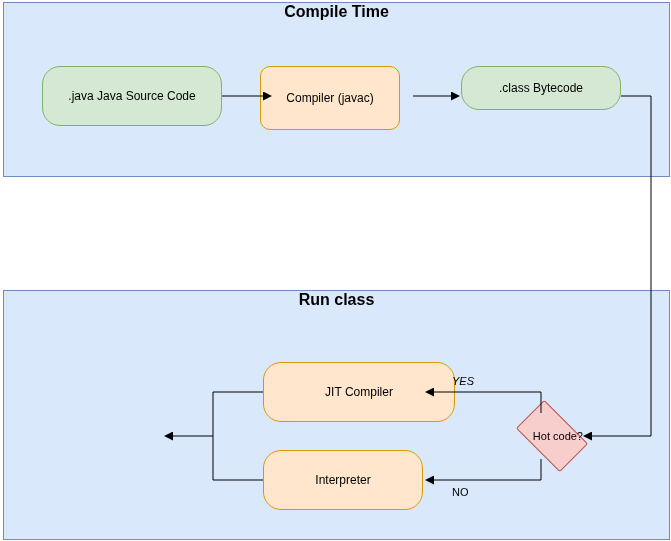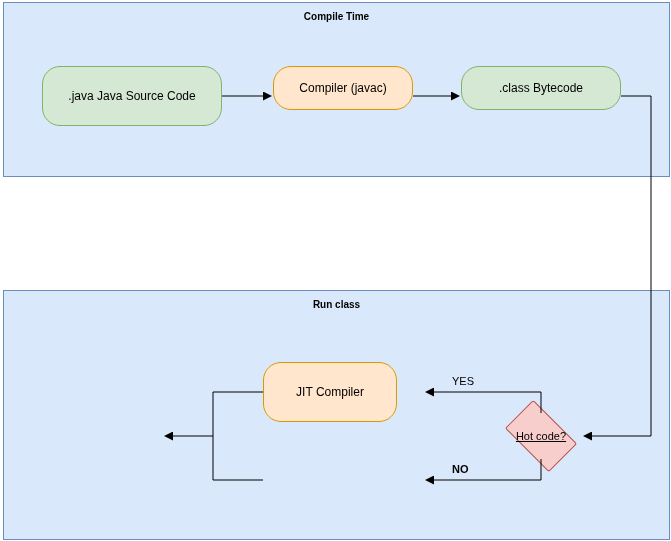--- a/index.html
+++ b/index.html
@@ -17,44 +17,43 @@
   }
   .section {
     position: absolute;
     background: #dae8fc;
     border: 1px solid #6c8ebf;
     box-sizing: border-box;
   }
   .section-title {
     text-align: center;
     font-weight: bold;
-    padding-top: 8px;
-    font-size: 10px;
+    padding-top: 0;
+    font-size: 16px;
   }
   .node {
     position: absolute;
     border-radius: 18px;
     display: flex;
     align-items: center;
     justify-content: center;
     text-align: center;
     box-sizing: border-box;
     font-size: 12px;
     padding: 4px;
   }
   .green { background: #d5e8d4; border: 1px solid #82b366; }
   .yellow { background: #ffe6cc; border: 1px solid #d79b00; }
   .diamond {
     position: absolute;
     width: 84px;
     height: 54px;
     display: flex;
     align-items: center;
-    justify-content: center;
-    text-decoration: underline;
+    justify-content: flex-end;
   }
   .diamond .shape {
     position: absolute;
     width: 60px;
     height: 38px;
     background: #f8cecc;
     border: 1px solid #b85450;
     transform: rotate(45deg);
     border-radius: 2px;
   }
@@ -88,41 +87,44 @@
   </div>
 
   <div class="section" style="left:3px; top:290px; width:667px; height:250px;">
     <div class="section-title">Run class</div>
   </div>
 
   <div class="node green" style="left:42px; top:66px; width:180px; height:60px;">
     <span>.java Java Source Code</span>
   </div>
 
-  <div class="node yellow" style="left:273px; top:66px; width:140px; height:44px;">
+  <div class="node yellow" style="left:260px; top:66px; width:140px; height:64px;border-radius:10px;">
     <span>Compiler (javac)</span>
   </div>
 
   <div class="node green" style="left:461px; top:66px; width:160px; height:44px;">
     <span>.class Bytecode</span>
   </div>
 
-  <div class="node yellow" style="left:263px; top:362px; width:134px; height:60px;">
+  <div class="node yellow" style="left:263px; top:362px; width:192px; height:60px;">
     <span>JIT Compiler</span>
   </div>
 
+  <div class="node yellow" style="left:263px; top:450px; width:160px; height:60px;">
+    <span>Interpreter</span>
+  </div>
 
 
   <div class="diamond" style="left:499px; top:409px;">
     <div class="shape"></div>
     <div class="label">Hot code?</div>
   </div>
 
-  <div class="edge-label" style="left:452px; top:375px;">YES</div>
-  <div class="edge-label" style="left:452px; top:463px;font-weight:bold;">NO</div>
+  <div class="edge-label" style="left:452px; top:375px;font-style:italic;">YES</div>
+  <div class="edge-label" style="left:452px; top:486px;">NO</div>
 
   <svg class="arrows">
     <defs>
       <marker id="arrowhead" markerWidth="9" markerHeight="9" refX="7" refY="4.5" orient="auto">
         <path d="M0,0 L9,4.5 L0,9 Z" fill="#000"></path>
       </marker>
     </defs>
 
     <line x1="222" y1="96" x2="270" y2="96" stroke="#000" stroke-width="1" marker-end="url(#arrowhead)"></line>
 

